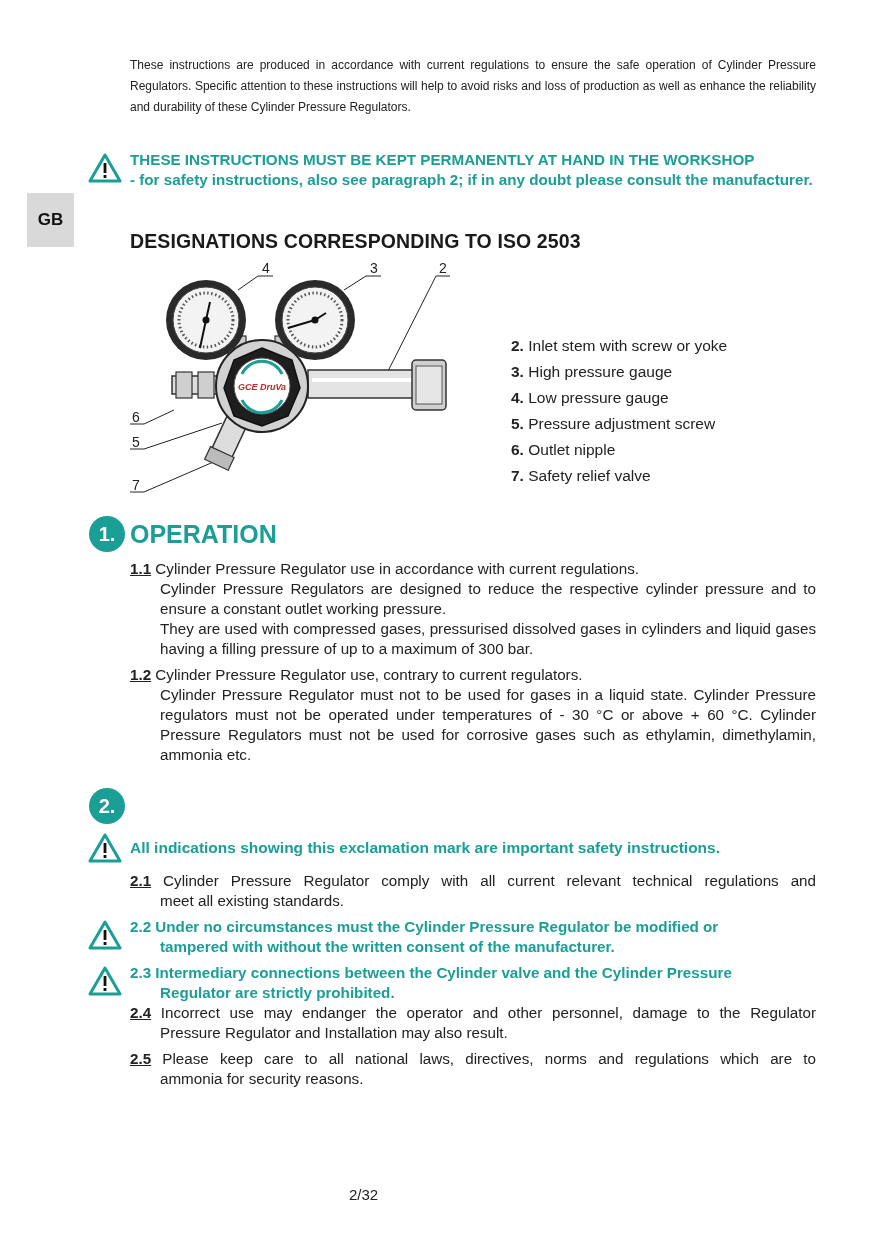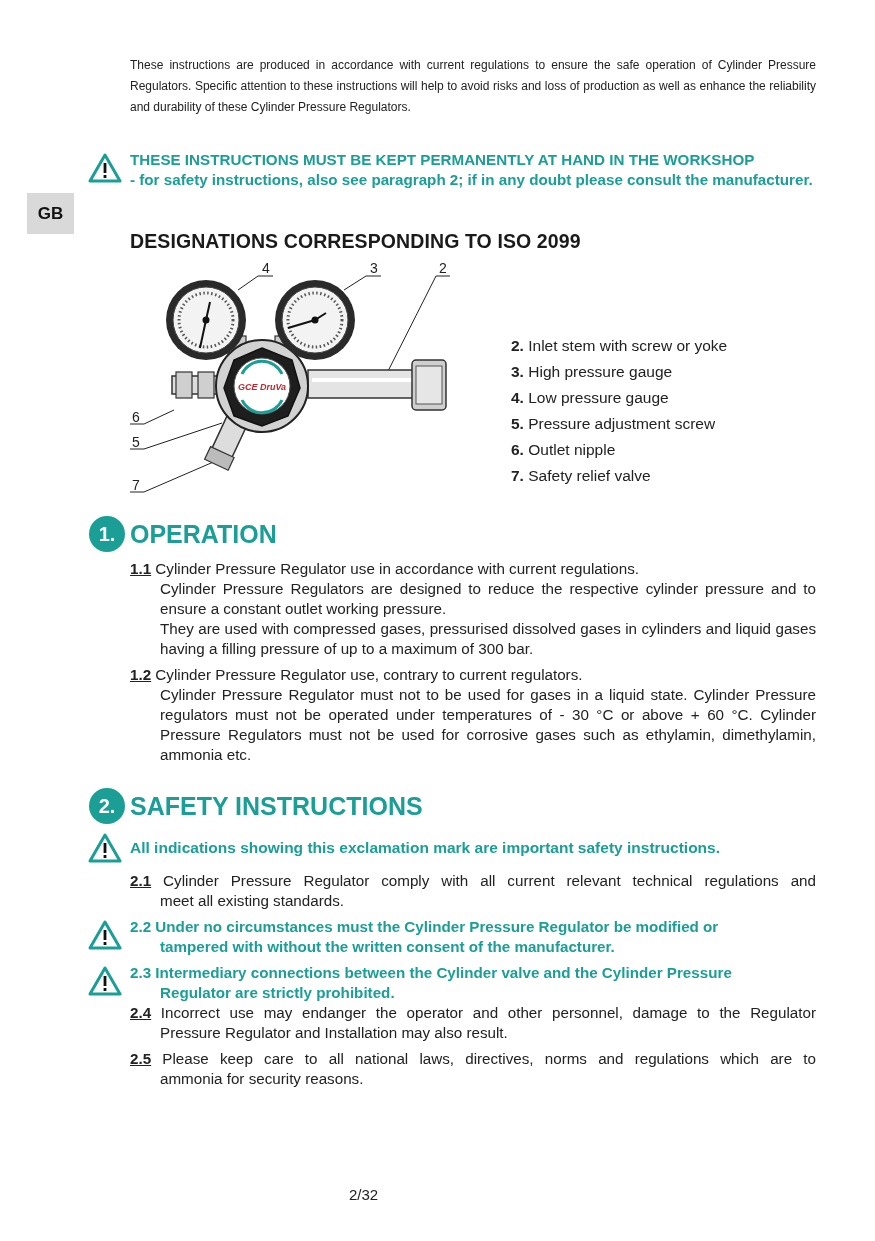--- a/index.html
+++ b/index.html
@@ -4,21 +4,21 @@
   <style>
     html, body { margin:0; padding:0; background:#ffffff; }
     body { width:875px; height:1241px; position:relative; overflow:hidden;
       font-family:"Liberation Sans", sans-serif; color:#222; }
     .abs { position:absolute; }
     .body-text { font-size:12px; line-height:21px; text-align:justify; }
     .teal { color:#1a9e96; }
     .intro { left:130px; top:55px; width:686px; }
     .warn-head { left:130px; top:150px; width:686px; font-weight:bold; font-size:15.2px; line-height:20px; text-align:justify; }
     .warn-icon { width:34px; height:30px; }
-    .gb-tab { left:27px; top:193px; width:47px; height:41px; background:#d9d9d9;
+    .gb-tab { left:27px; top:193px; width:47px; height:54px; background:#d9d9d9;
       font-weight:bold; font-size:17px; display:flex; align-items:center; justify-content:center; color:#111; }
     .des-title { left:130px; top:230px; font-weight:bold; font-size:19.5px; color:#1a1a1a; letter-spacing:0.1px; }
     .legend { left:511px; top:333px; font-size:15.5px; line-height:26px; }
     .legend b { font-weight:bold; }
     .sec-head { display:flex; align-items:center; }
     .sec-num { width:36px; height:36px; border-radius:50%; background:#1a9e96; color:#fff;
       font-weight:bold; font-size:20px; display:flex; align-items:center; justify-content:center; margin-right:5px; }
     .sec-title { color:#1a9e96; font-weight:bold; font-size:25px; }
     .item { position:absolute; left:130px; width:686px; font-size:15.2px; line-height:20px; text-align:justify; }
     .item .num { font-weight:bold;text-decoration:underline; }
@@ -36,21 +36,21 @@
   <rect x="15.6" y="10" width="2.8" height="10" fill="#111"></rect>
   <rect x="15.6" y="22" width="2.8" height="3" fill="#111"></rect>
 </svg>
 <div class="abs warn-head teal">
   <div style="white-space:nowrap;">THESE INSTRUCTIONS MUST BE KEPT PERMANENTLY AT HAND IN THE WORKSHOP</div>
   <div> - for safety instructions, also see paragraph 2; if in any doubt please consult the manufacturer.</div>
 </div>
 
 <div class="abs gb-tab">GB</div>
 
-<div class="abs des-title">DESIGNATIONS CORRESPONDING TO ISO 2099</div>
+<div class="abs des-title">DESIGNATIONS CORRESPONDING TO ISO 2503</div>
 
 <svg class="abs" style="left:130px;top:258px;" width="330" height="240" viewBox="0 0 330 240">
 
   <g stroke="#222" stroke-width="1" fill="none">
     <line x1="128" y1="18" x2="143" y2="18"></line>
       <line x1="128" y1="18" x2="108" y2="32"></line>
     <line x1="236" y1="18" x2="251" y2="18"></line>
       <line x1="236" y1="18" x2="214" y2="32"></line>
     <line x1="306" y1="18" x2="320" y2="18"></line>
       <line x1="306" y1="18" x2="252" y2="125"></line>
@@ -132,21 +132,20 @@
   <div class="cont">They are used with compressed gases, pressurised dissolved gases in cylinders and liquid gases having a filling pressure of up to a maximum of 300 bar.</div>
 </div>
 
 <div class="item" style="top:665px;">
   <div><span class="num">1.2</span> <span>Cylinder Pressure Regulator use, contrary to current regulators.</span></div>
   <div class="cont">Cylinder Pressure Regulator must not to be used for gases in a liquid state. Cylinder Pressure regulators must not be operated under temperatures of - 30 °C or above + 60 °C. Cylinder Pressure Regulators must not be used for corrosive gases such as ethylamin, dimethylamin, ammonia etc.</div>
 </div>
 
 <div class="abs sec-head" style="left:89px;top:788px;">
   <div class="sec-num">2.</div>
-  <div class="sec-title">SAFETY INSTRUCTIONS</div>
 </div>
 
 <svg class="abs warn-icon" style="left:88px;top:833px;" viewBox="0 0 34 30">
   <polygon points="17,2 32,28 2,28" fill="none" stroke="#1a9e96" stroke-width="3" stroke-linejoin="round"></polygon>
   <rect x="15.6" y="10" width="2.8" height="10" fill="#111"></rect>
   <rect x="15.6" y="22" width="2.8" height="3" fill="#111"></rect>
 </svg>
 <div class="abs teal" style="left:130px;top:839px;font-weight:bold;font-size:15.5px;">All indications showing this exclamation mark are important safety instructions.</div>
 
 <div class="item" style="top:871px;">

